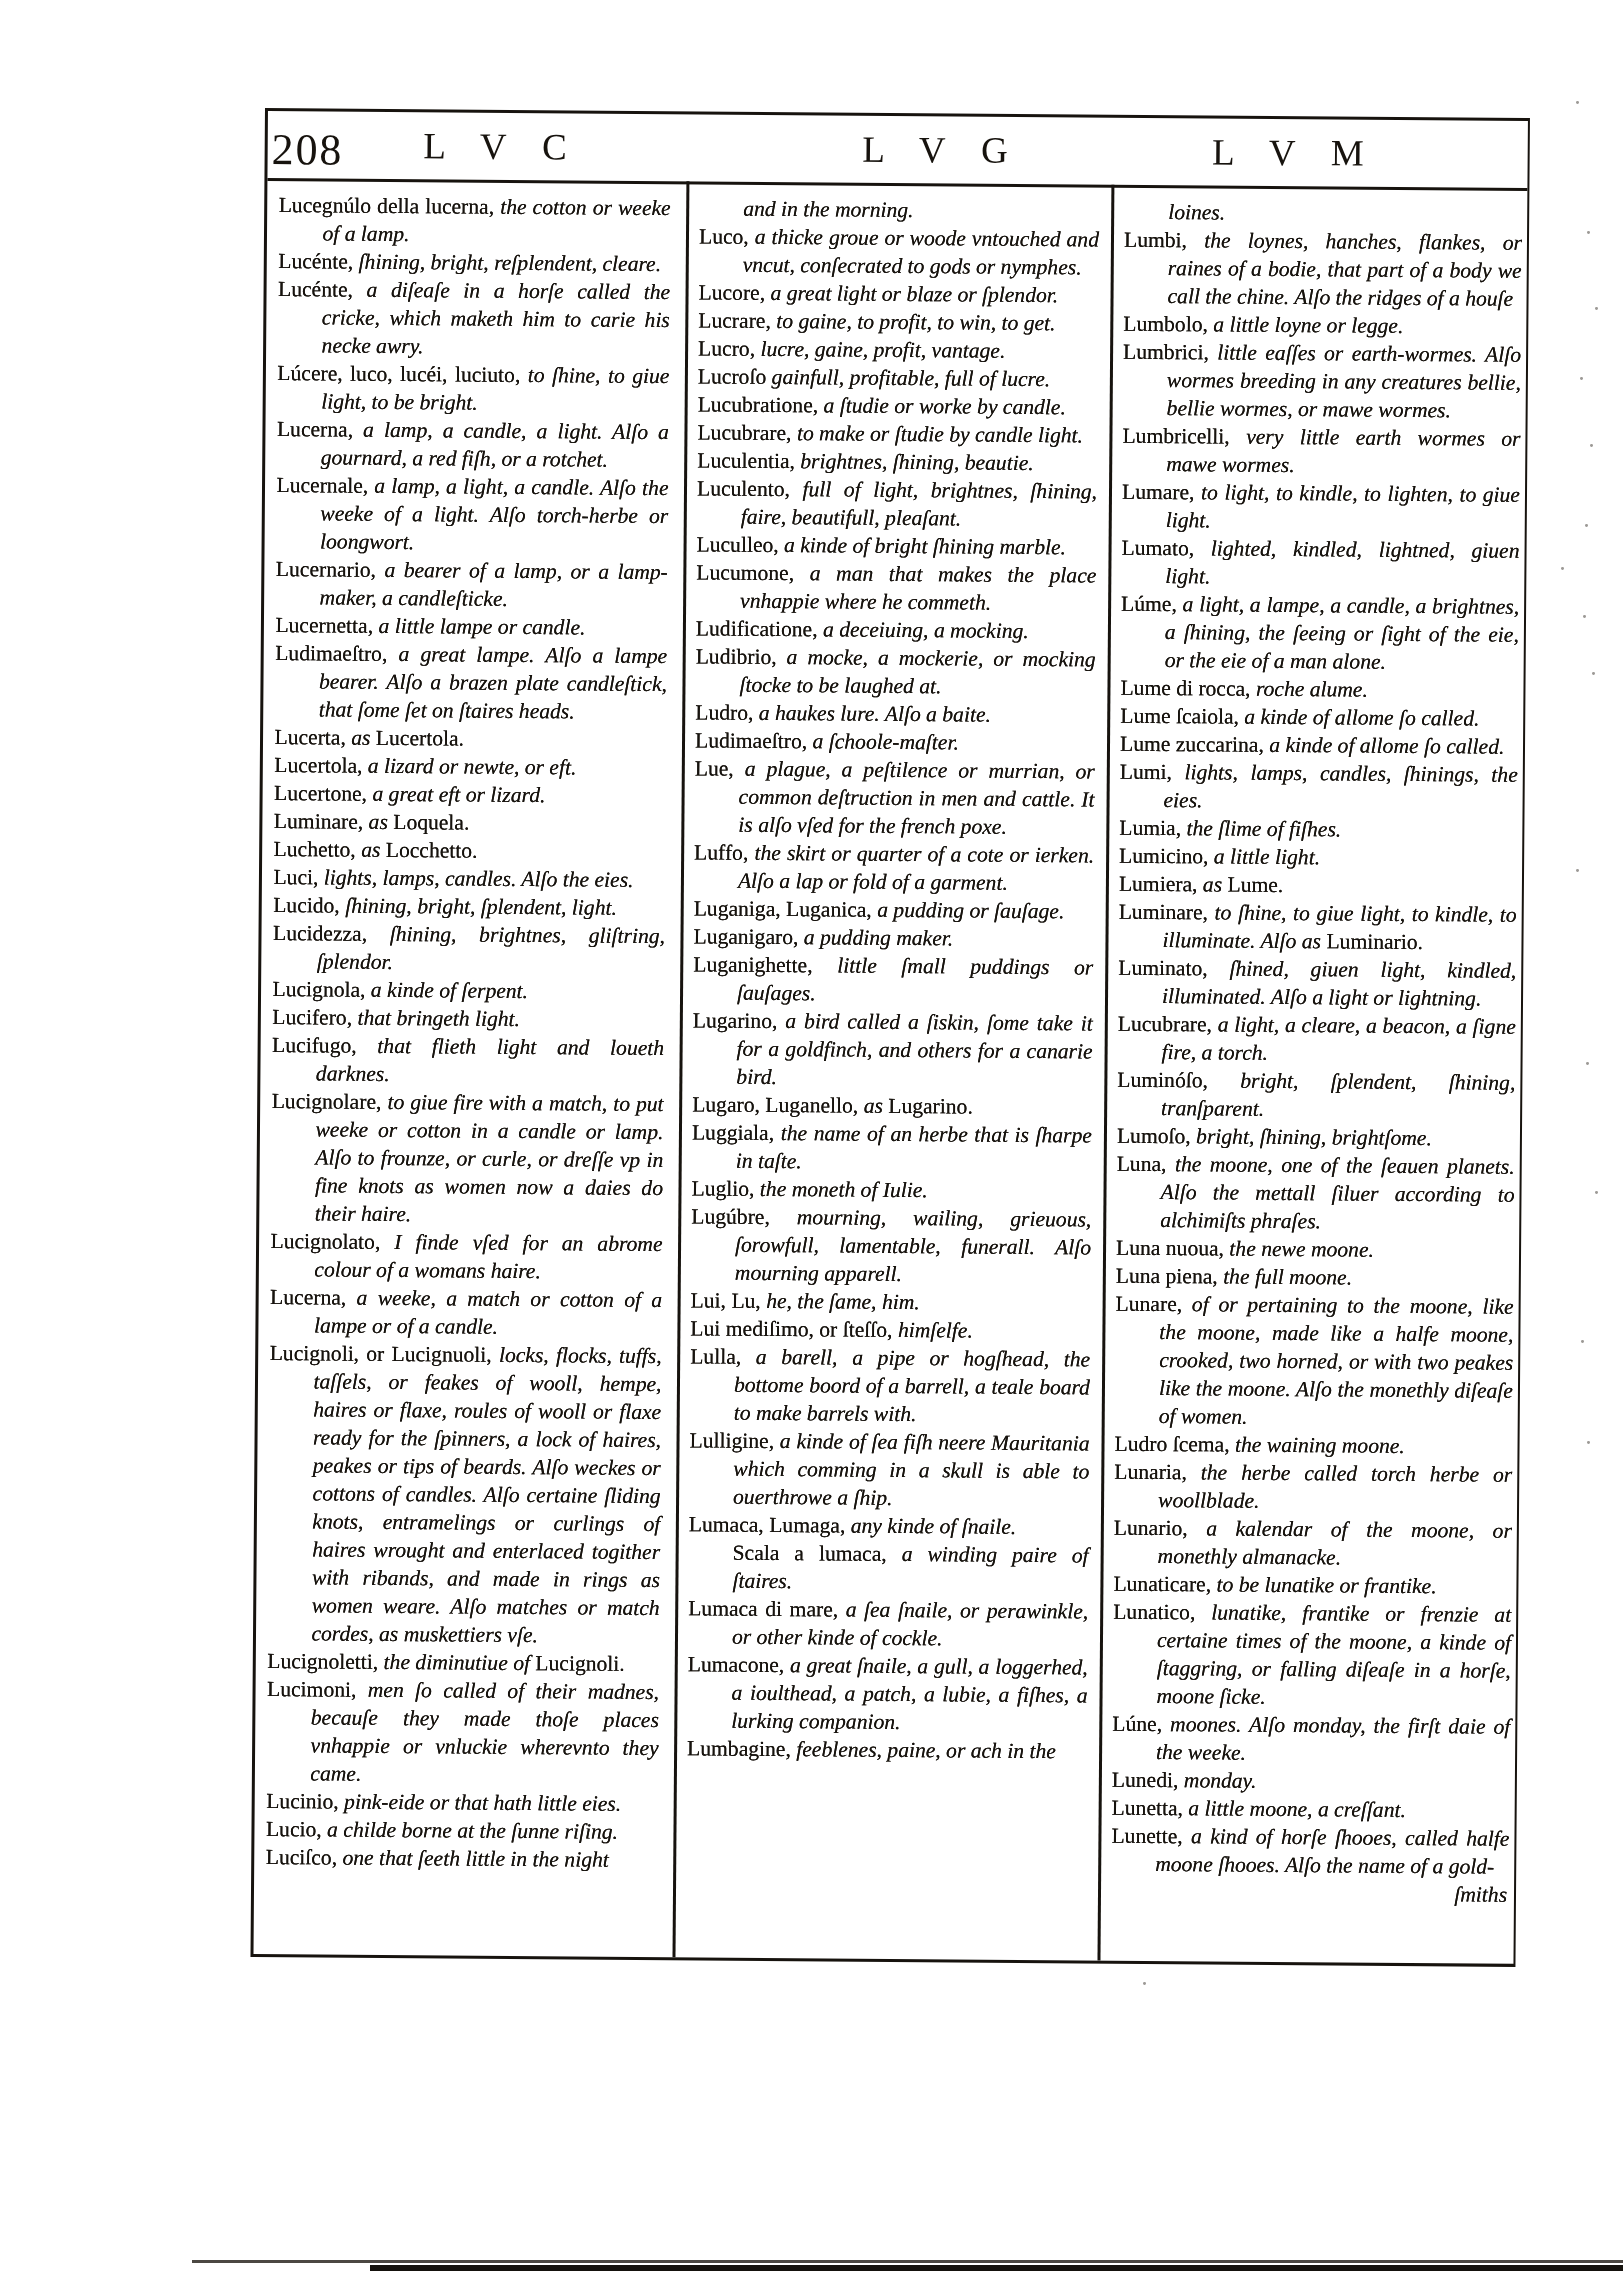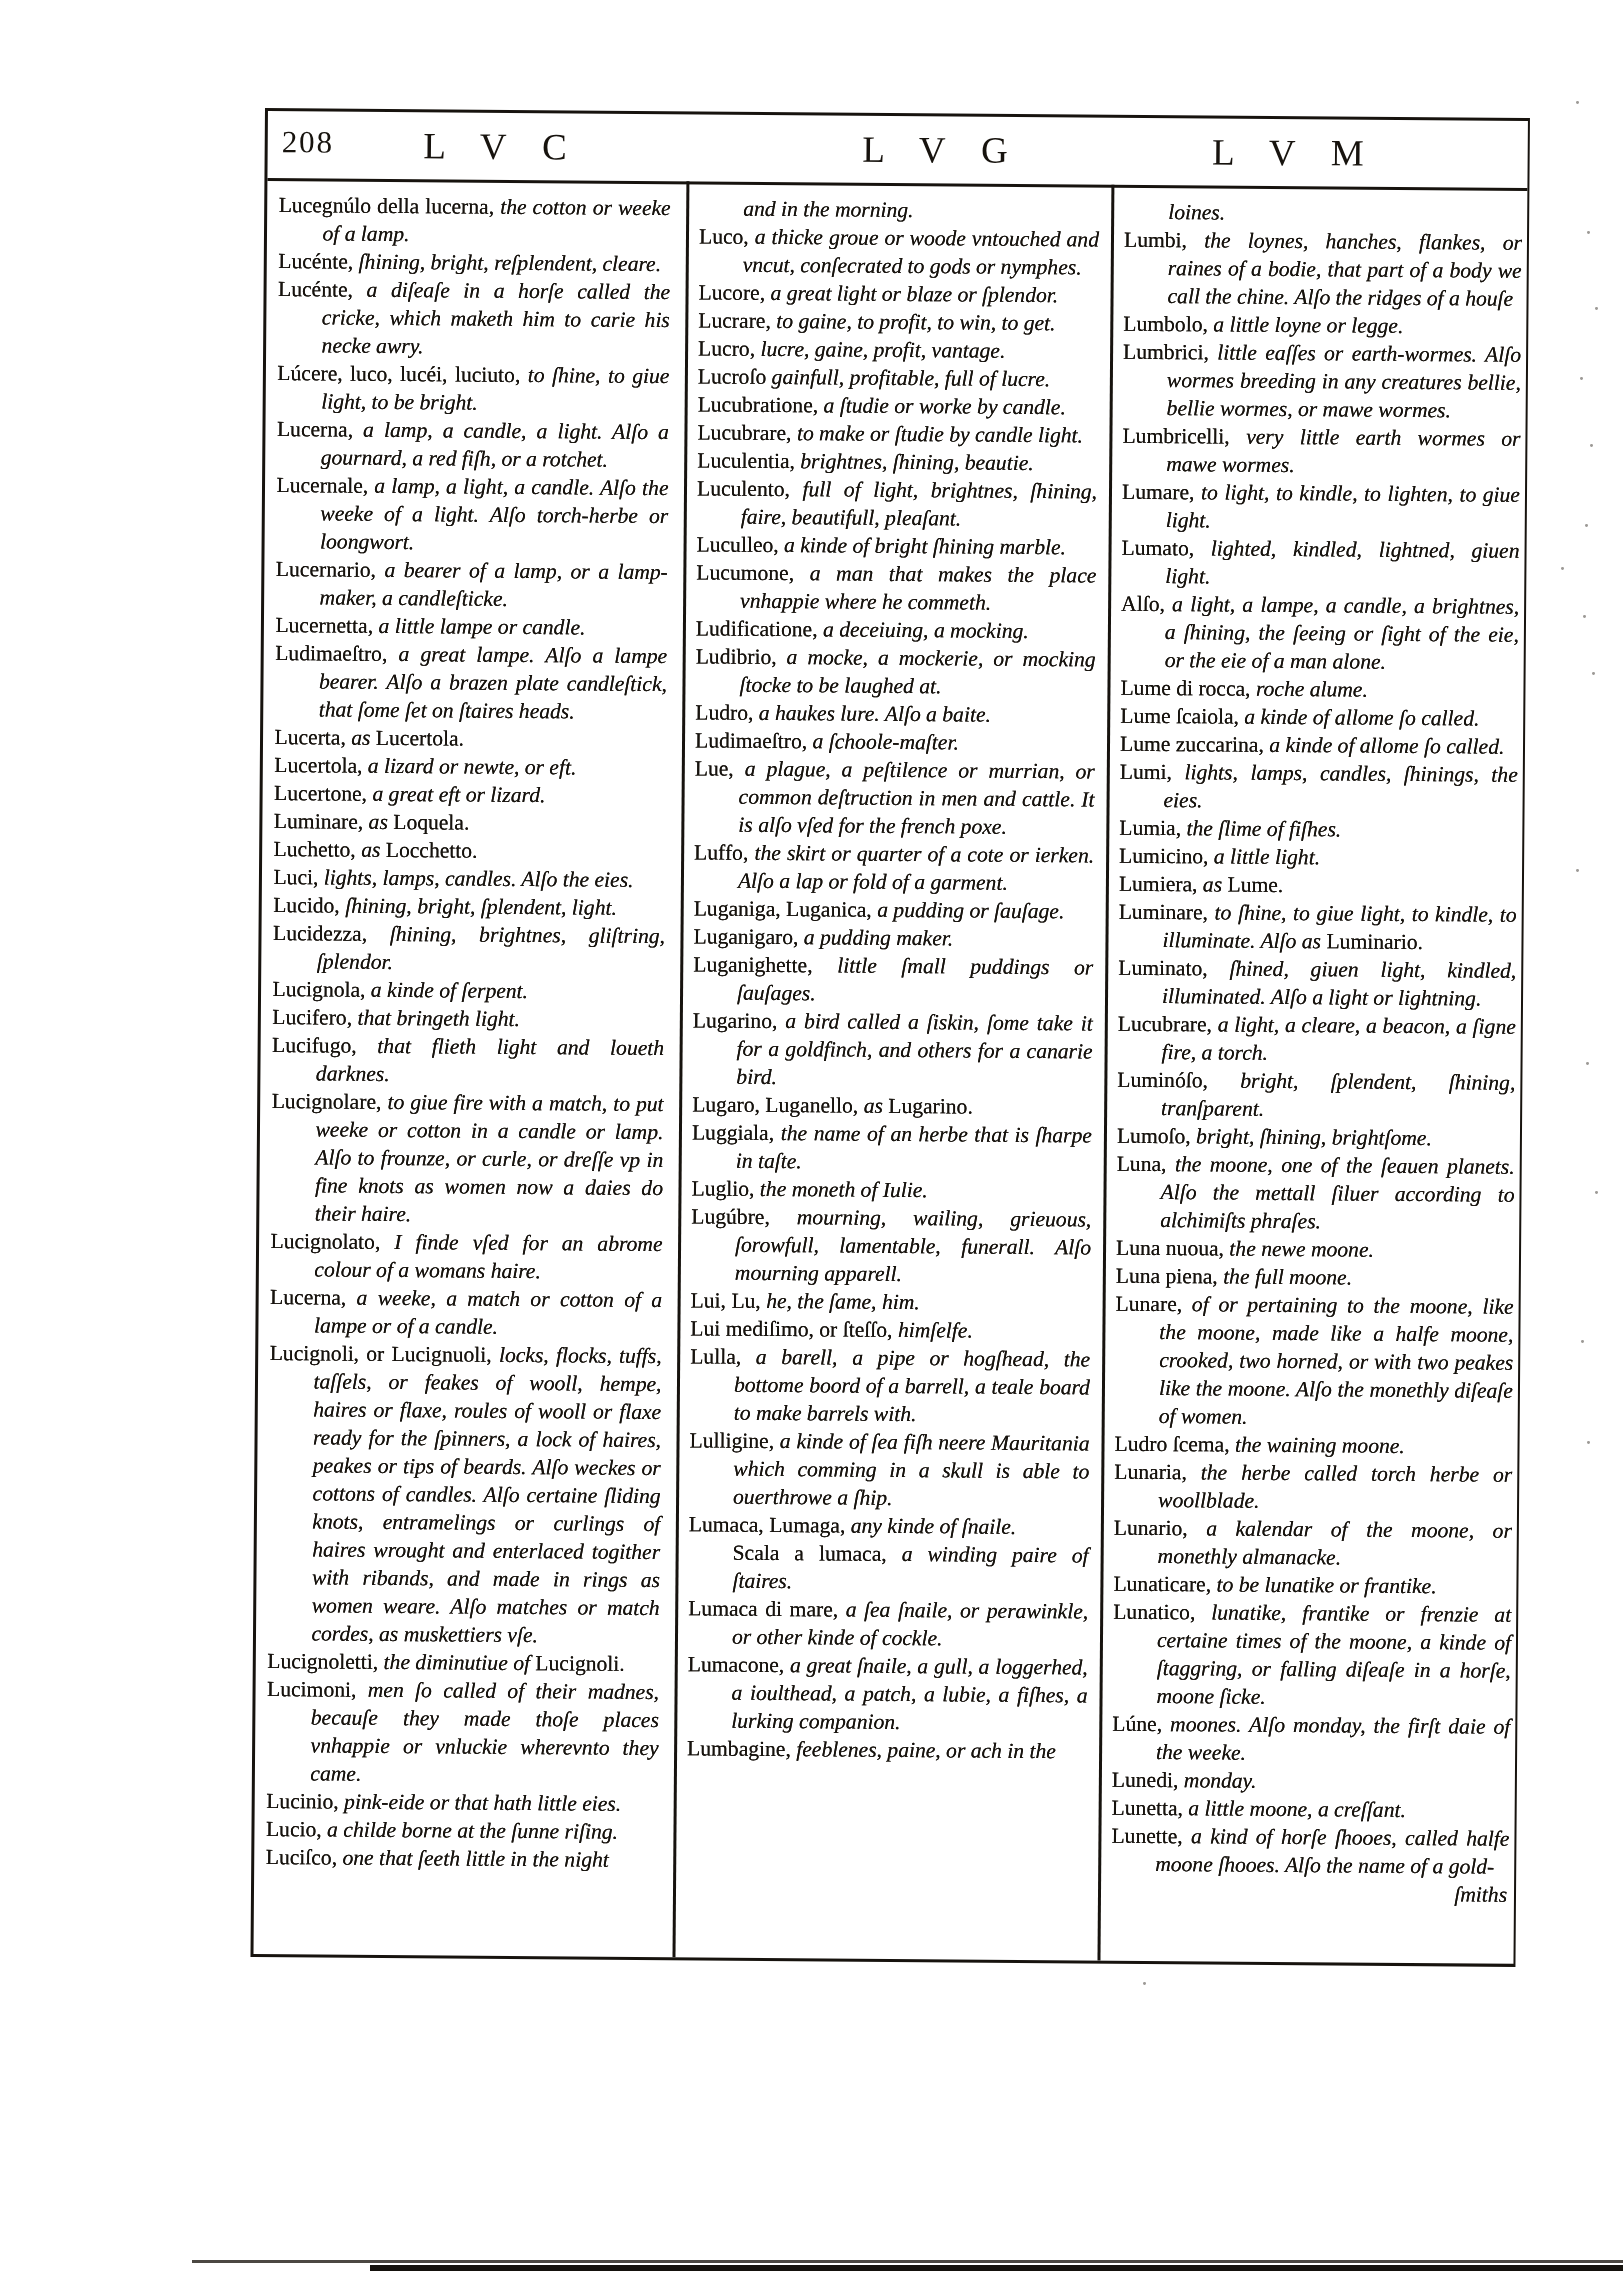--- a/index.html
+++ b/index.html
@@ -15,21 +15,21 @@
     border-bottom:3.8px solid #17130e;
     border-left:3.8px solid #17130e;
     border-right:2.9px solid #17130e;
     transform:rotate(0.45deg);
     transform-origin:0 0;
     box-sizing:border-box;
   }
   #header-band{position:absolute;left:0;top:0;width:100%;height:67px;}
   #header-rule{position:absolute;left:0;top:67px;width:100%;height:2.9px;background:#17130e;}
   .pgnum{
-    position:absolute;left:14px;top:13.4px;font-size:31px;letter-spacing:1.9px;
+    position:absolute;left:4px;top:13.4px;font-size:44px;letter-spacing:1.9px;
   }
   .colhead{
     position:absolute;top:11.5px;font-size:37px;letter-spacing:13.4px;white-space:nowrap;
     transform:translateX(-50%);
   }
   #head-lvc{left:234px;}
   #head-lvg{left:674px;}
   #head-lvm{left:1027px;}
   .vrule{position:absolute;top:67px;bottom:0;width:2.9px;background:#17130e;}
   #vrule-1{left:419px;}
@@ -134,21 +134,21 @@
       <p class="entry"><span class="head">Lumbagine, </span><span class="def">feeblenes, paine, or ach in the</span></p>
     </div>
   <div class="col" id="col2">
       <p class="entry cont"><span class="def">loines.</span></p>
       <p class="entry"><span class="head">Lumbi, </span><span class="def">the loynes, hanches, flankes, or raines of a bodie, that part of a body we call the chine. Alſo the ridges of a houſe</span></p>
       <p class="entry"><span class="head">Lumbolo, </span><span class="def">a little loyne or legge.</span></p>
       <p class="entry"><span class="head">Lumbrici, </span><span class="def">little eaſſes or earth-wormes. Alſo wormes breeding in any creatures bellie, bellie wormes, or mawe wormes.</span></p>
       <p class="entry"><span class="head">Lumbricelli, </span><span class="def">very little earth wormes or mawe wormes.</span></p>
       <p class="entry"><span class="head">Lumare, </span><span class="def">to light, to kindle, to lighten, to giue light.</span></p>
       <p class="entry"><span class="head">Lumato, </span><span class="def">lighted, kindled, lightned, giuen light.</span></p>
-      <p class="entry"><span class="head">Alſo, </span><span class="def">a light, a lampe, a candle, a brightnes, a ſhining, the ſeeing or ſight of the eie, or the eie of a man alone.</span></p>
+      <p class="entry"><span class="head">Lúme, </span><span class="def">a light, a lampe, a candle, a brightnes, a ſhining, the ſeeing or ſight of the eie, or the eie of a man alone.</span></p>
       <p class="entry"><span class="head">Lume di rocca, </span><span class="def">roche alume.</span></p>
       <p class="entry"><span class="head">Lume ſcaiola, </span><span class="def">a kinde of allome ſo called.</span></p>
       <p class="entry"><span class="head">Lume zuccarina, </span><span class="def">a kinde of allome ſo called.</span></p>
       <p class="entry"><span class="head">Lumi, </span><span class="def">lights, lamps, candles, ſhinings, the eies.</span></p>
       <p class="entry"><span class="head">Lumia, </span><span class="def">the ſlime of fiſhes.</span></p>
       <p class="entry"><span class="head">Lumicino, </span><span class="def">a little light.</span></p>
       <p class="entry"><span class="head">Lumiera, </span><span class="def">as </span><span class="head">Lume.</span></p>
       <p class="entry"><span class="head">Luminare, </span><span class="def">to ſhine, to giue light, to kindle, to illuminate. Alſo as </span><span class="head">Luminario.</span></p>
       <p class="entry"><span class="head">Luminato, </span><span class="def">ſhined, giuen light, kindled, illuminated. Alſo a light or lightning.</span></p>
       <p class="entry"><span class="head">Lucubrare, </span><span class="def">a light, a cleare, a beacon, a ſigne fire, a torch.</span></p>

